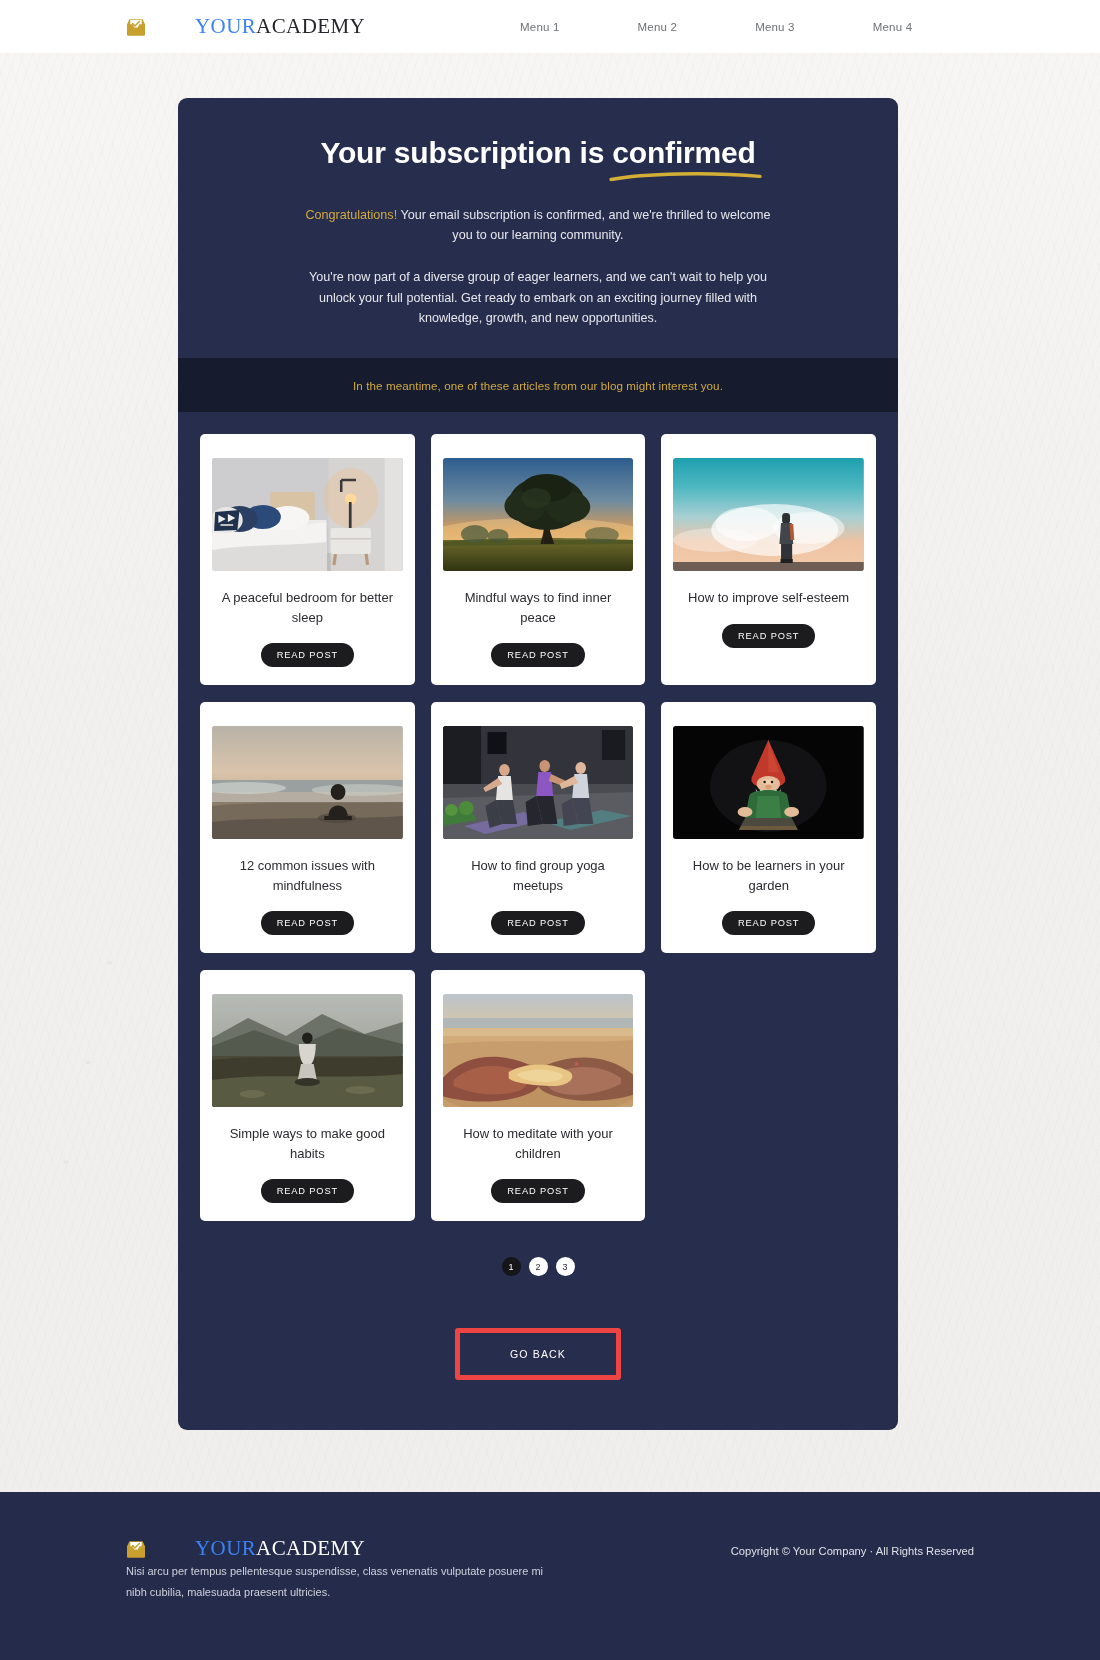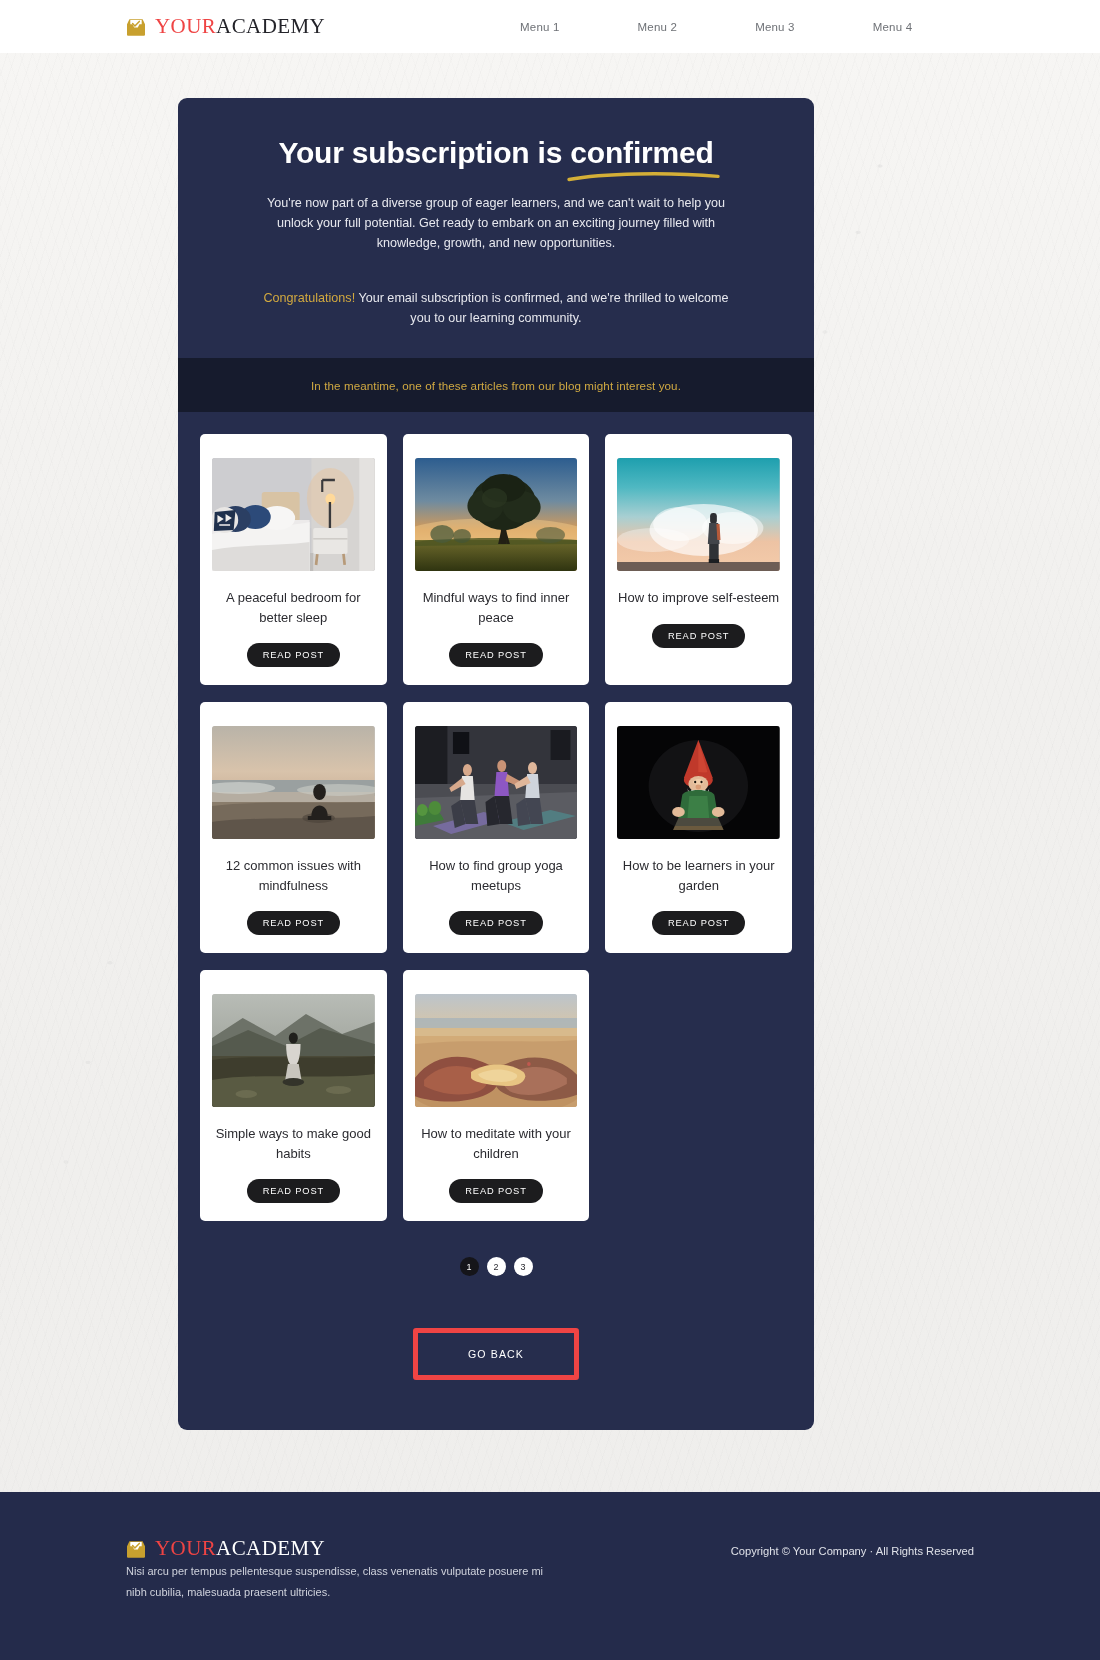--- a/index.html
+++ b/index.html
@@ -58,29 +58,29 @@
   }
   .nav{
     position:absolute; left:520px; top:0; height:53px;
     display:flex; align-items:center; gap:78px;
   }
   .nav-item{
     font-size:11.5px; color:#6e7176; letter-spacing:.2px;
     cursor:pointer; white-space:nowrap;
   }
   .logo-word{ font-family:"Liberation Serif", serif; font-size:21px; letter-spacing:.4px; }
-  .logo-your{ color:#ef4444; }
+  .logo-your{ color:#3b82f6;margin-left:40px; }
   .logo-academy-dark{ color:#24242a; }
   .logo-academy-light{ color:#ffffff; }
 
   
   .panel{
     position:absolute;
     left:178px; top:98px;
-    width:636px;
+    width:720px;
     background:#262d4d;
     border-radius:9px;
     overflow:hidden;
   }
   .panel-top{ padding:38px 56px 30px; text-align:center; }
   .headline{
     font-size:30px; font-weight:bold; color:#ffffff;
     letter-spacing:-.2px; line-height:1.15;
     position:relative; display:inline-block;
   }
@@ -205,23 +205,23 @@
     </div>
   </div>
 
   <div class="panel">
 
     <div class="panel-top">
       <div class="headline"><span>Your subscription is </span><span class="hl-underlined"><span>confirmed</span><svg class="hl-swoosh" viewBox="0 0 152 12" preserveAspectRatio="none" xmlns="http://www.w3.org/2000/svg">
               <path d="M1 8.5 C 34 2.2, 100 1.0, 150 5.4" stroke="#d4af37" stroke-width="3.4" fill="none" stroke-linecap="round"></path>
             </svg></span></div>
 
+      <div class="para"><span class="gold">Congratulations!</span><span> Your email subscription is confirmed, and we're thrilled to welcome you to our learning community.</span></div>
+
       <div class="para second">You're now part of a diverse group of eager learners, and we can't wait to help you unlock your full potential. Get ready to embark on an exciting journey filled with knowledge, growth, and new opportunities.</div>
-
-      <div class="para"><span class="gold">Congratulations!</span><span> Your email subscription is confirmed, and we're thrilled to welcome you to our learning community.</span></div>
     </div>
 
     <div class="strip">
       <span class="strip-text">In the meantime, one of these articles from our blog might interest you.</span>
     </div>
 
     <div class="cards">
 
       <div class="card">
         <div class="card-img">

